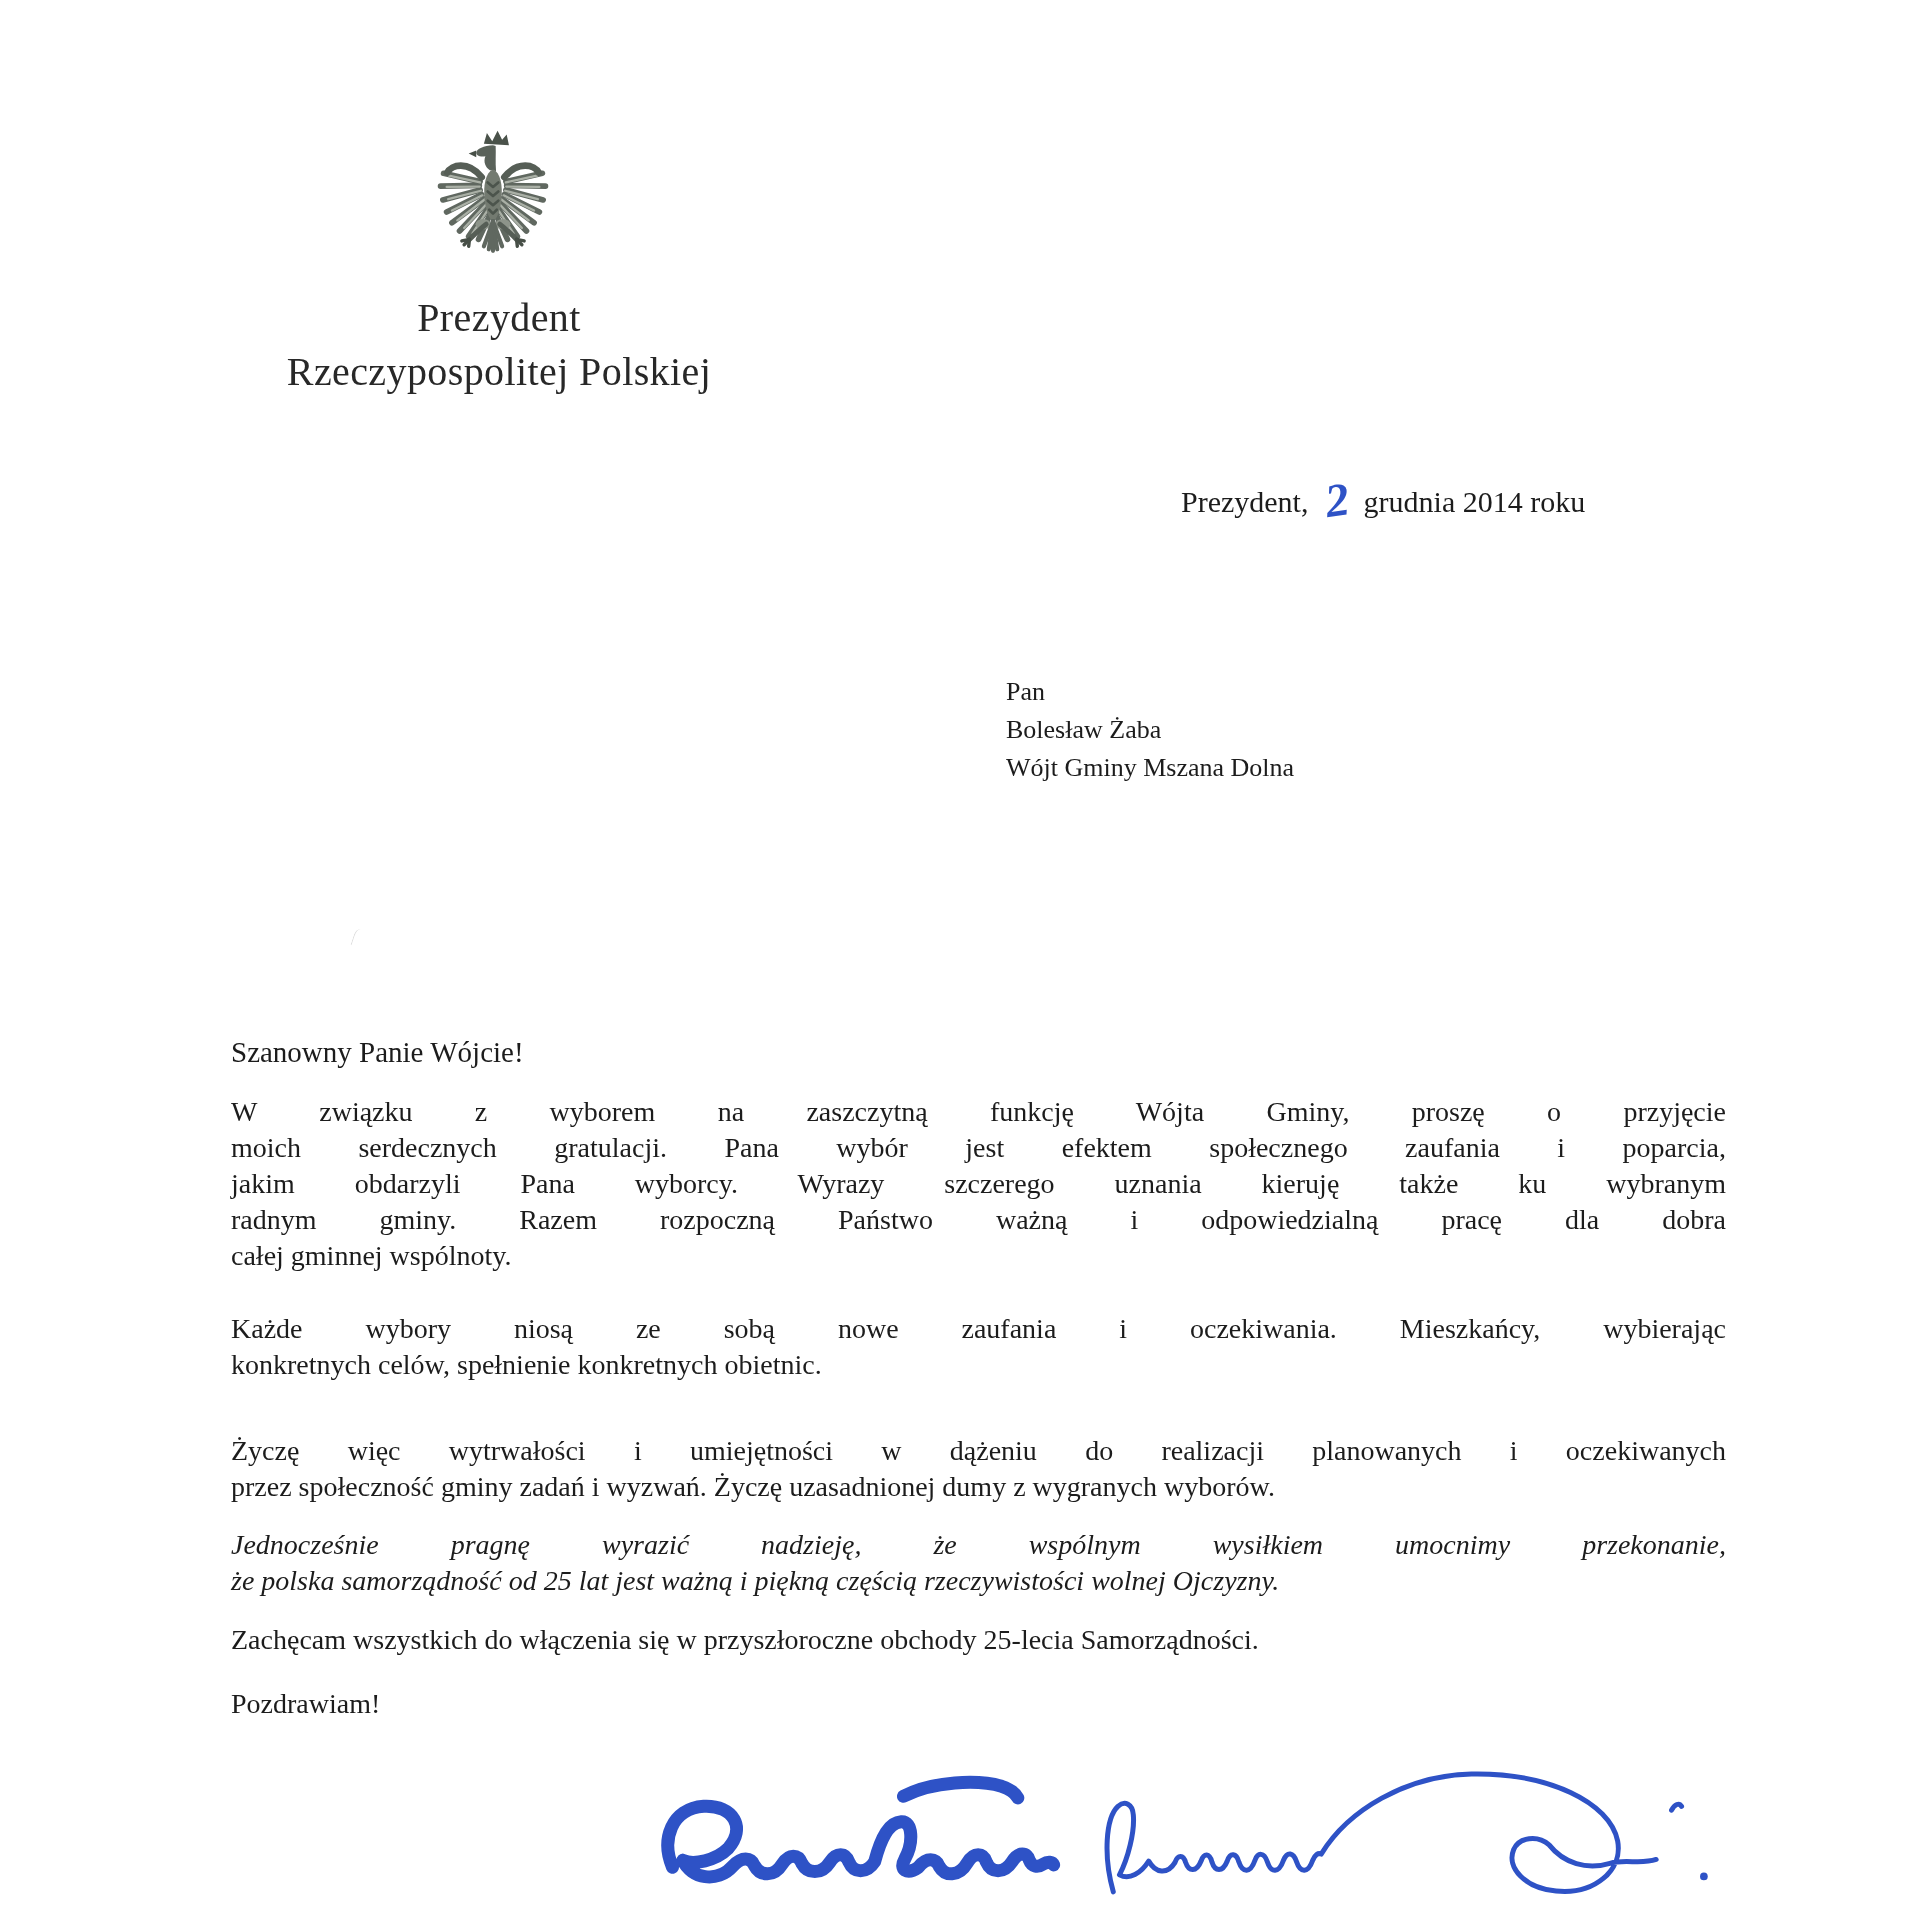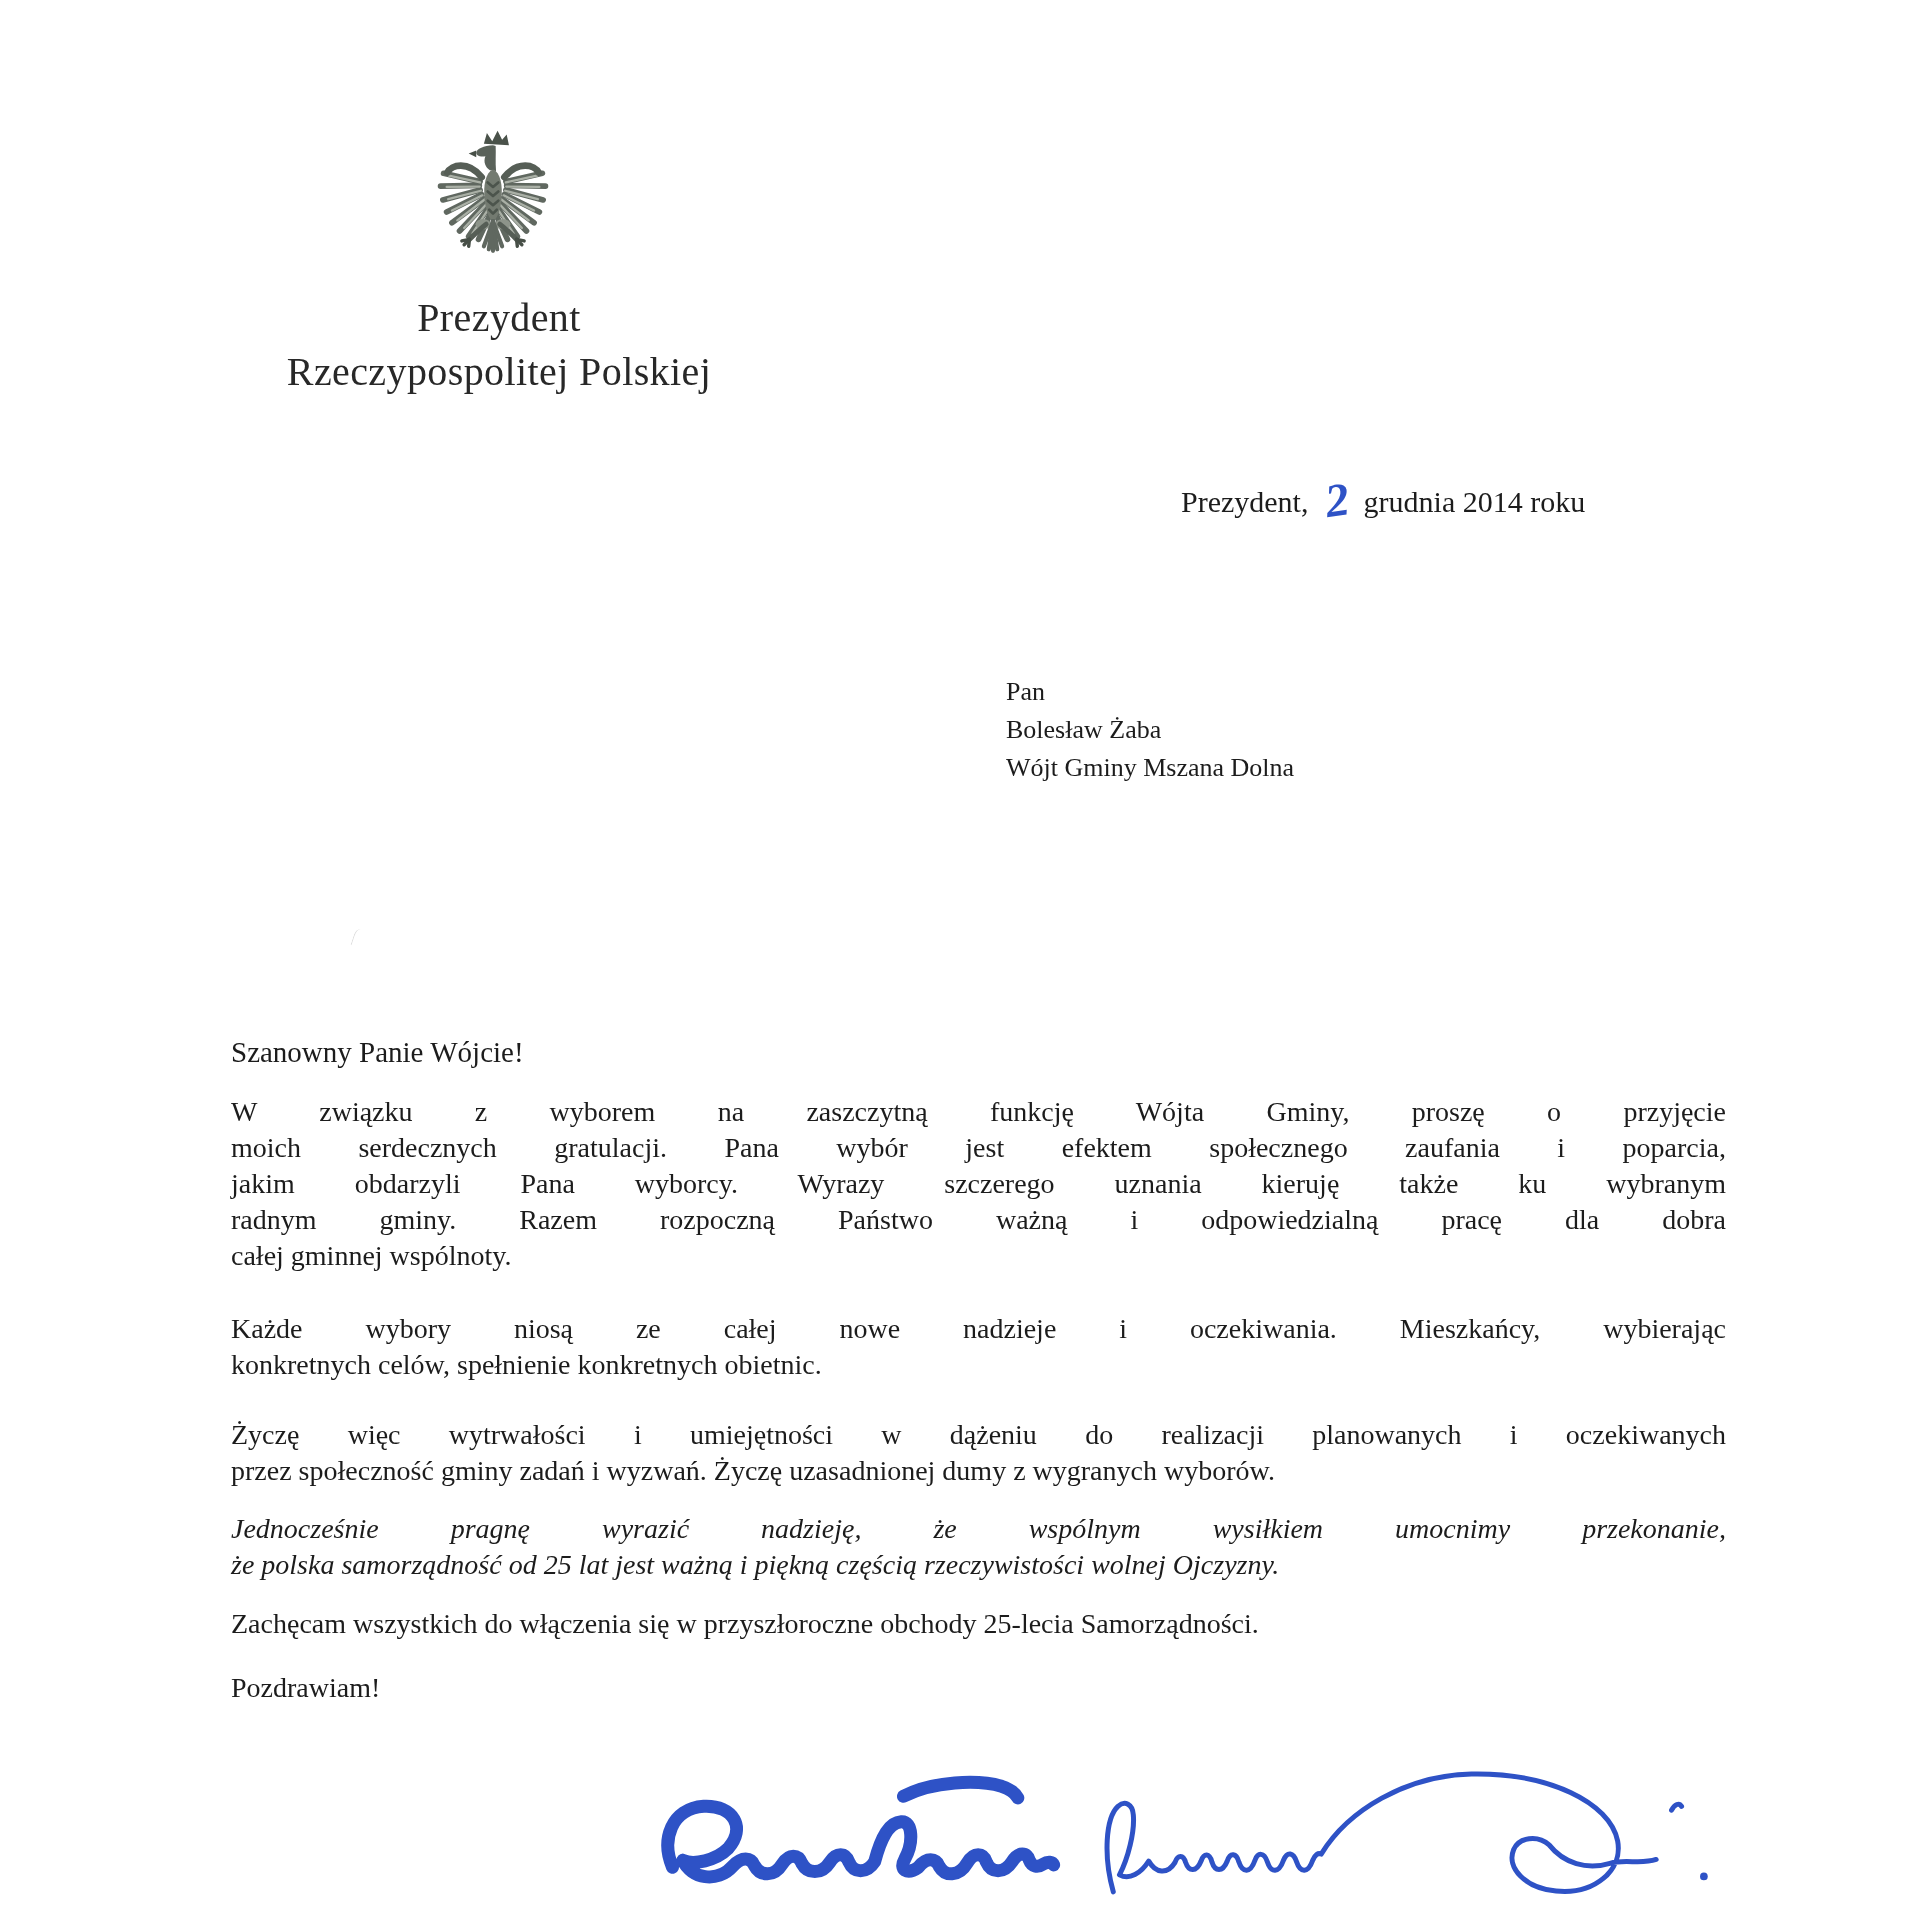--- a/index.html
+++ b/index.html
@@ -45,21 +45,21 @@
   }
 
   .body-text {
     position: absolute; left: 231px; top: 1094px; width: 1495px;
     font-size: 28px; line-height: 36px;
   }
   .para { margin: 0; }
   .para .line { text-align: justify; text-align-last: justify; }
   .para .line.last { text-align-last: left; }
   .p2 { margin-top: 37px; }
-  .p3 { margin-top: 34px; }
+  .p3 { margin-top: 50px; }
   .p4 { margin-top: 21.6px; font-style: italic; }
   .p5 { margin-top: 23px; }
   .closing { margin-top: 28px; font-size: 28px; }
 
   .signature-svg {
     position: absolute; left: 655px; top: 1764px;
     width: 1086px; height: 154px;
   }
 
   .scan-artifact {
@@ -177,21 +177,21 @@
 
   <div class="body-text">
     <div class="para p1">
       <div class="line">W związku z wyborem na zaszczytną funkcję Wójta Gminy, proszę o przyjęcie</div>
       <div class="line">moich serdecznych gratulacji. Pana wybór jest efektem społecznego zaufania i poparcia,</div>
       <div class="line">jakim obdarzyli Pana wyborcy. Wyrazy szczerego uznania kieruję także ku wybranym</div>
       <div class="line">radnym gminy. Razem rozpoczną Państwo ważną i odpowiedzialną pracę dla dobra</div>
       <div class="line last">całej gminnej wspólnoty.</div>
     </div>
     <div class="para p2">
-      <div class="line">Każde wybory niosą ze całej nowe nadzieje i oczekiwania. Mieszkańcy, wybierając</div>
+      <div class="line">Każde wybory niosą ze sobą nowe zaufania i oczekiwania. Mieszkańcy, wybierając</div>
       <div class="line last">konkretnych celów, spełnienie konkretnych obietnic.</div>
     </div>
     <div class="para p3">
       <div class="line">Życzę więc wytrwałości i umiejętności w dążeniu do realizacji planowanych i oczekiwanych</div>
       <div class="line last">przez społeczność gminy zadań i wyzwań. Życzę uzasadnionej dumy z wygranych wyborów.</div>
     </div>
     <div class="para p4">
       <div class="line">Jednocześnie pragnę wyrazić nadzieję, że wspólnym wysiłkiem umocnimy przekonanie,</div>
       <div class="line last">że polska samorządność od 25 lat jest ważną i piękną częścią rzeczywistości wolnej Ojczyzny.</div>
     </div>

